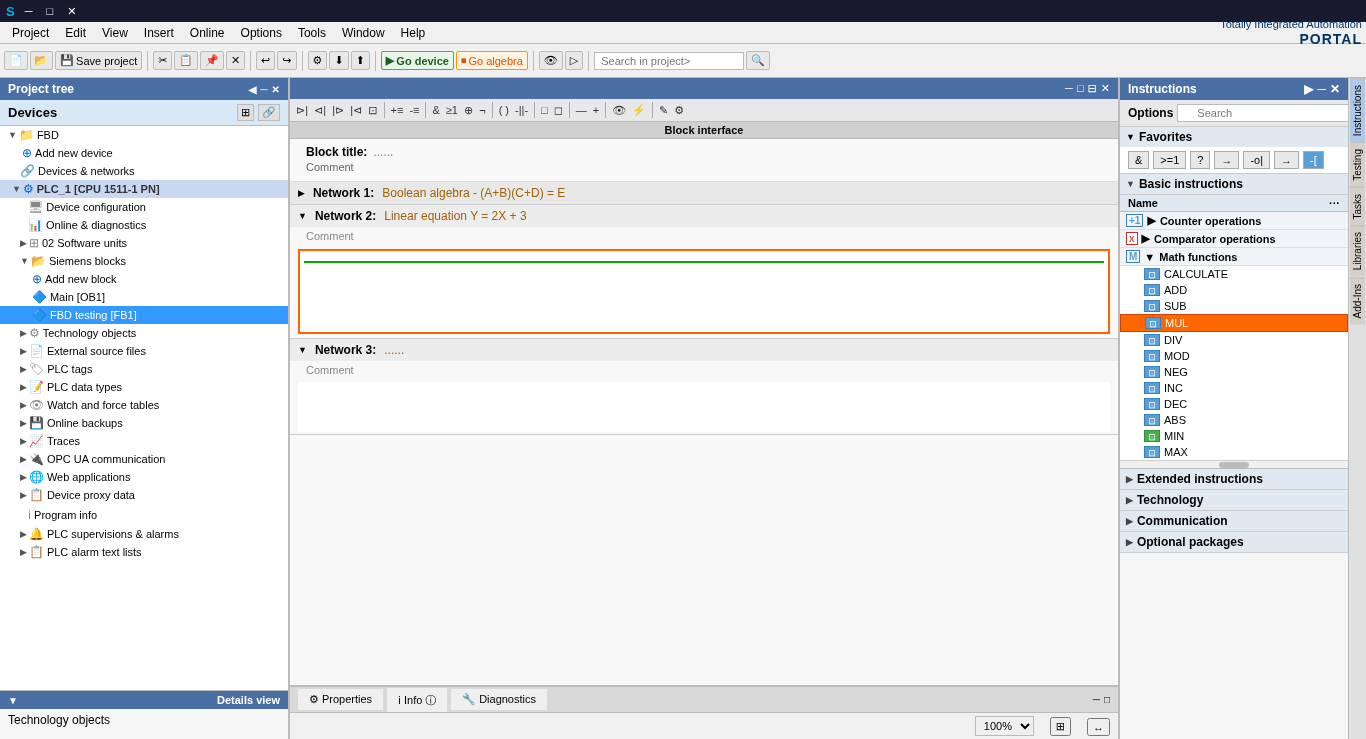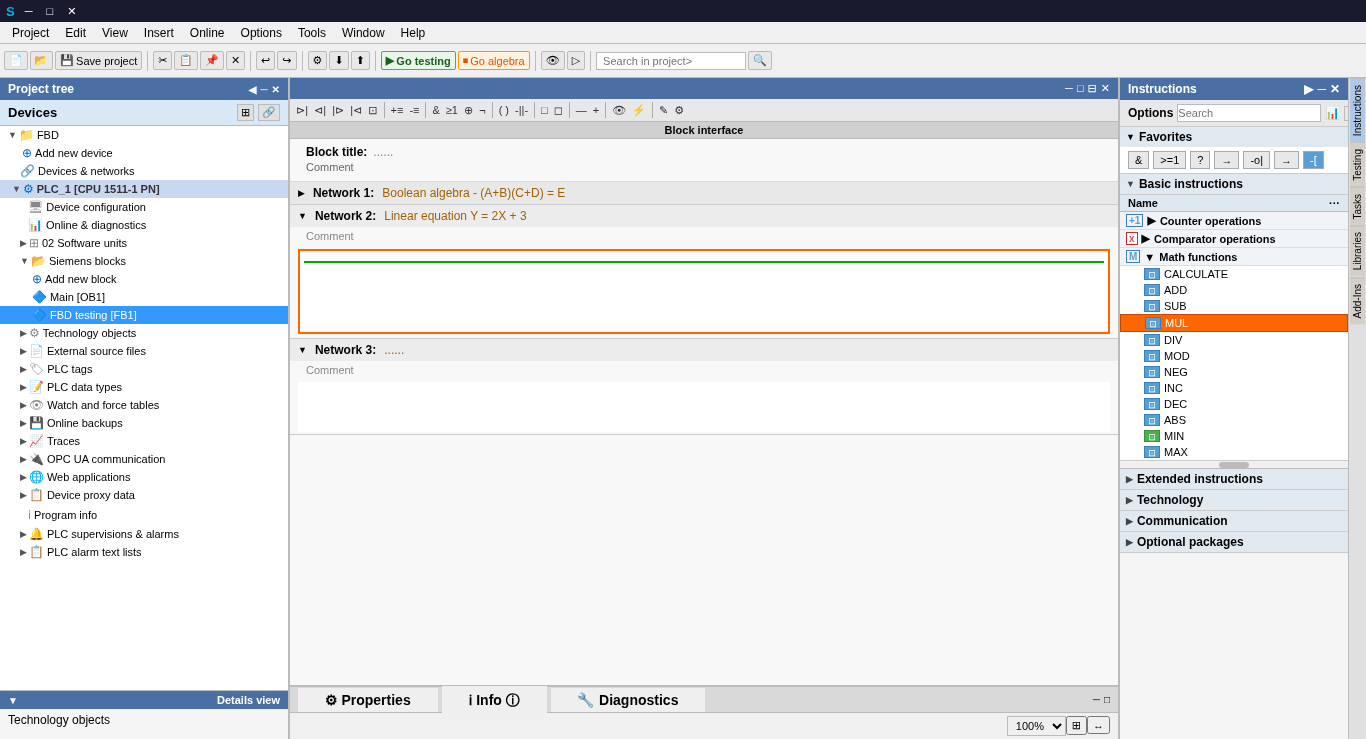--- a/index.html
+++ b/index.html
@@ -69,31 +69,31 @@
     .block-title-label { font-weight: bold; font-size: 12px; }
     .block-title-dots { color: #888; }
     .comment-text { color: #666; font-size: 11px; padding: 2px 0; }
 
     .network-section { border-bottom: 1px solid #ccc; }
     .network-header { display: flex; align-items: center; gap: 8px; padding: 4px 8px; background: #ececec; cursor: pointer; }
     .network-collapse-btn { font-size: 9px; }
     .network-label { font-weight: bold; font-size: 12px; }
     .network-desc { color: #a16207; font-size: 12px; }
     .fbd-comment { color: #888; font-size: 11px; padding: 3px 0; }
-    .bottom-tab { padding: 3px 26px; font-size: 14px; cursor: pointer; border: 1px solid transparent; font-weight: bold; }
+    .bottom-tab { padding: 3px 10px; font-size: 11px; cursor: pointer; border: 1px solid transparent; }
     .zoom-select { border: 1px solid #bbb; padding: 2px 4px; font-size: 11px; }
 
     
     #right-panel { width: 230px; background: #f5f5f5; border-left: 2px solid #bbb; display: flex; flex-direction: column; }
     #right-panel-header { background: #4a6fa5; color: white; padding: 4px 8px; font-size: 12px; font-weight: bold; display: flex; align-items: center; justify-content: space-between; }
     #right-panel-header .panel-controls { display: flex; gap: 4px; }
     
     #options-section { padding: 4px 8px; background: #e8e8e8; border-bottom: 1px solid #ccc; display: flex; align-items: center; gap: 4px; }
     .options-label { font-size: 12px; font-weight: bold; }
-    .options-search { flex: 1; border: 1px solid #bbb; padding: 2px 0; font-size: 11px; }
+    .options-search { flex: 1; border: 1px solid #bbb; padding: 2px 19px; font-size: 11px; }
     
     #favorites-section { border-bottom: 1px solid #ccc; }
     .section-header { display: flex; align-items: center; gap: 4px; padding: 3px 6px; background: #e0e8f0; cursor: pointer; font-size: 12px; font-weight: bold; }
     .section-header .arrow { font-size: 9px; }
     .favorites-content { padding: 4px 8px; display: flex; flex-wrap: wrap; gap: 4px; background: white; }
     .fav-btn { border: 1px solid #aaa; background: #e8e8e8; padding: 2px 6px; font-size: 11px; cursor: pointer; }
 
     .instructions-tree { flex: 1; overflow-y: auto; background: white; }
     .inst-section-header { display: flex; align-items: center; gap: 4px; padding: 3px 6px; background: #e0e8f0; cursor: pointer; font-size: 12px; font-weight: bold; border-bottom: 1px solid #ccc; }
     .inst-section-header .arrow { font-size: 9px; color: #444; }
@@ -136,40 +136,46 @@
 <div id="menu-bar">
   <span class="menu-item">Project</span>
   <span class="menu-item">Edit</span>
   <span class="menu-item">View</span>
   <span class="menu-item">Insert</span>
   <span class="menu-item">Online</span>
   <span class="menu-item">Options</span>
   <span class="menu-item">Tools</span>
   <span class="menu-item">Window</span>
   <span class="menu-item">Help</span>
+  <div style="margin-left:auto; display:flex; align-items:center; gap:4px;">
+    <div class="tia-branding">
+      <div class="tia-title">Totally Integrated Automation</div>
+      <div class="tia-portal">PORTAL</div>
+    </div>
+  </div>
 </div>
 
 <div id="toolbar">
   <button class="tb-btn">📄</button>
   <button class="tb-btn">📂</button>
   <button class="tb-btn">💾 <span>Save project</span></button>
   <div class="tb-sep"></div>
   <button class="tb-btn">✂</button>
   <button class="tb-btn">📋</button>
   <button class="tb-btn">📌</button>
   <button class="tb-btn">✕</button>
   <div class="tb-sep"></div>
   <button class="tb-btn">↩</button>
   <button class="tb-btn">↪</button>
   <div class="tb-sep"></div>
   <button class="tb-btn">⚙</button>
   <button class="tb-btn">⬇</button>
   <button class="tb-btn">⬆</button>
   <div class="tb-sep"></div>
-  <button class="tb-btn tb-go-online">▶ <span>Go testing</span></button>
+  <button class="tb-btn tb-go-online">▶ <span>Go device</span></button>
   <button class="tb-btn tb-go-offline">⏹ <span>Go algebra</span></button>
   <div class="tb-sep"></div>
   <button class="tb-btn">👁</button>
   <button class="tb-btn">▷</button>
   <div class="tb-sep"></div>
   <input class="tb-search" type="text" placeholder="Search in project&gt;" style="">
   <button class="tb-btn">🔍</button>
 </div>
 
 <div id="main">
@@ -436,21 +442,21 @@
       <div style="display:flex; align-items:center; background:#d9d9d9; border-bottom:1px solid #bbb; padding:0 8px; gap:4px; height:26px;">
         <button class="bottom-tab">⚙ Properties</button>
         <button class="bottom-tab">ℹ Info ⓘ</button>
         <button class="bottom-tab">🔧 Diagnostics</button>
         <div style="margin-left:auto; display:flex; gap:4px;">
           <span style="font-size:10px; cursor:pointer;">─</span>
           <span style="font-size:10px; cursor:pointer;">□</span>
         </div>
       </div>
       <div style="padding:4px 8px; display:flex; align-items:center; justify-content:flex-end; height:26px;">
-        <div style="display:flex; align-items:flex-start; gap:0;">
+        <div style="display:flex; align-items:flex-end; gap:16px;">
           <select class="zoom-select">
             <option>100%</option>
             <option>75%</option>
             <option>150%</option>
           </select>
           <button style="font-size:11px; padding:1px 4px; cursor:pointer;">⊞</button>
           <button style="font-size:11px; padding:1px 4px; cursor:pointer;">↔</button>
         </div>
       </div>
     </div>

